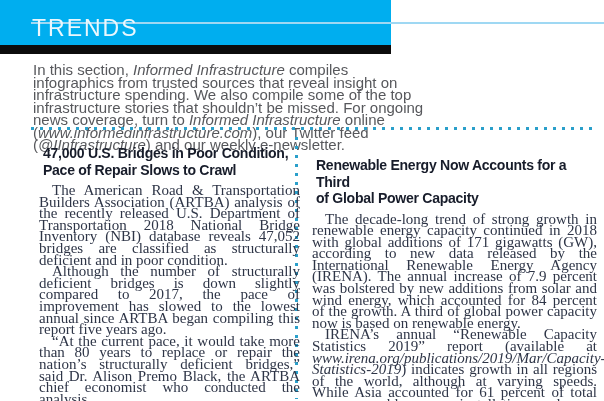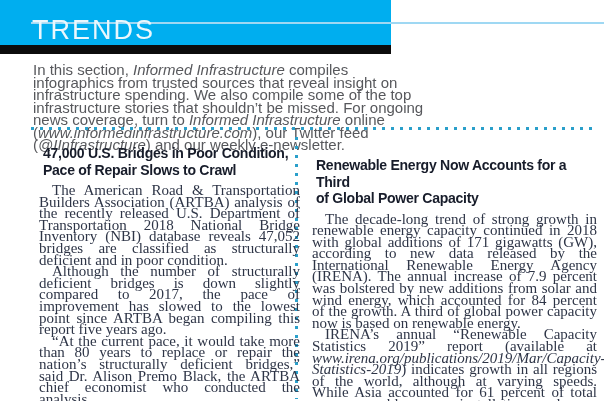--- a/index.html
+++ b/index.html
@@ -25,21 +25,21 @@
     left: 31px; right: 0; top: 22px;
     height: 2px;
     background: #9FD8F3;
     z-index: 1;
   }
   .banner-title {
     position: absolute;
     left: 32px; top: 15px;
     z-index: 2;
     font-family: "Liberation Sans", sans-serif;
-    font-size: 27px;
+    font-size: 23px;
     font-weight: 400;
     letter-spacing: 2px;
     color: #EAF7FD;
   }
   .black-bar {
     position: absolute;
     left: 0; top: 45px;
     width: 391px; height: 9px;
     background: #0C0C0C;
   }
@@ -114,21 +114,21 @@
 
   <div class="dotted-h"></div>
   <div class="dotted-v"></div>
 
   <section class="article left">
     <h2 class="headline">
       <span>47,000 U.S. Bridges in Poor Condition,</span>
       <span>Pace of Repair Slows to Crawl</span>
     </h2>
     <p>The American Road &amp; Transportation Builders Association (ARTBA) analysis of the recently released U.S. Department of Transportation 2018 National Bridge Inventory (NBI) database reveals 47,052 bridges are classified as structurally deficient and in poor condition.</p>
-    <p>Although the number of structurally deficient bridges is down slightly compared to 2017, the pace of improvement has slowed to the lowest point since ARTBA began compiling this report five years ago.</p>
+    <p>Although the number of structurally deficient bridges is down slightly compared to 2017, the pace of improvement has slowed to the lowest annual since ARTBA began compiling this report five years ago.</p>
     <p>“At the current pace, it would take more than 80 years to replace or repair the nation’s structurally deficient bridges,” said Dr. Alison Premo Black, the ARTBA chief economist who conducted the analysis.</p>
   </section>
 
   <section class="article right">
     <h2 class="headline">
       <span>Renewable Energy Now Accounts for a Third</span>
       <span>of Global Power Capacity</span>
     </h2>
     <p>The decade-long trend of strong growth in renewable energy capacity continued in 2018 with global additions of 171 gigawatts (GW), according to new data released by the International Renewable Energy Agency (IRENA). The annual increase of 7.9 percent was bolstered by new additions from solar and wind energy, which accounted for 84 percent of the growth. A third of global power capacity now is based on renewable energy.</p>
     <p><span>IRENA’s annual “Renewable Capacity Statistics 2019” report (available at </span><i>www.irena.org/publications/2019/Mar/Capacity-Statistics-2019</i><span>) indicates growth in all regions of the world, although at varying speeds. While Asia accounted for 61 percent of total new renewable energy installations and grew installed renewables capacity by 11.4 percent, growth was fastest in Oceania, which witnessed a 17.7 percent rise in 2018. Africa’s 8.4 percent growth put it in third place just behind Asia. Nearly two-thirds of all new power generation capacity added in 2018 was from renewables, led by emerging and developing economies.</span></p>

